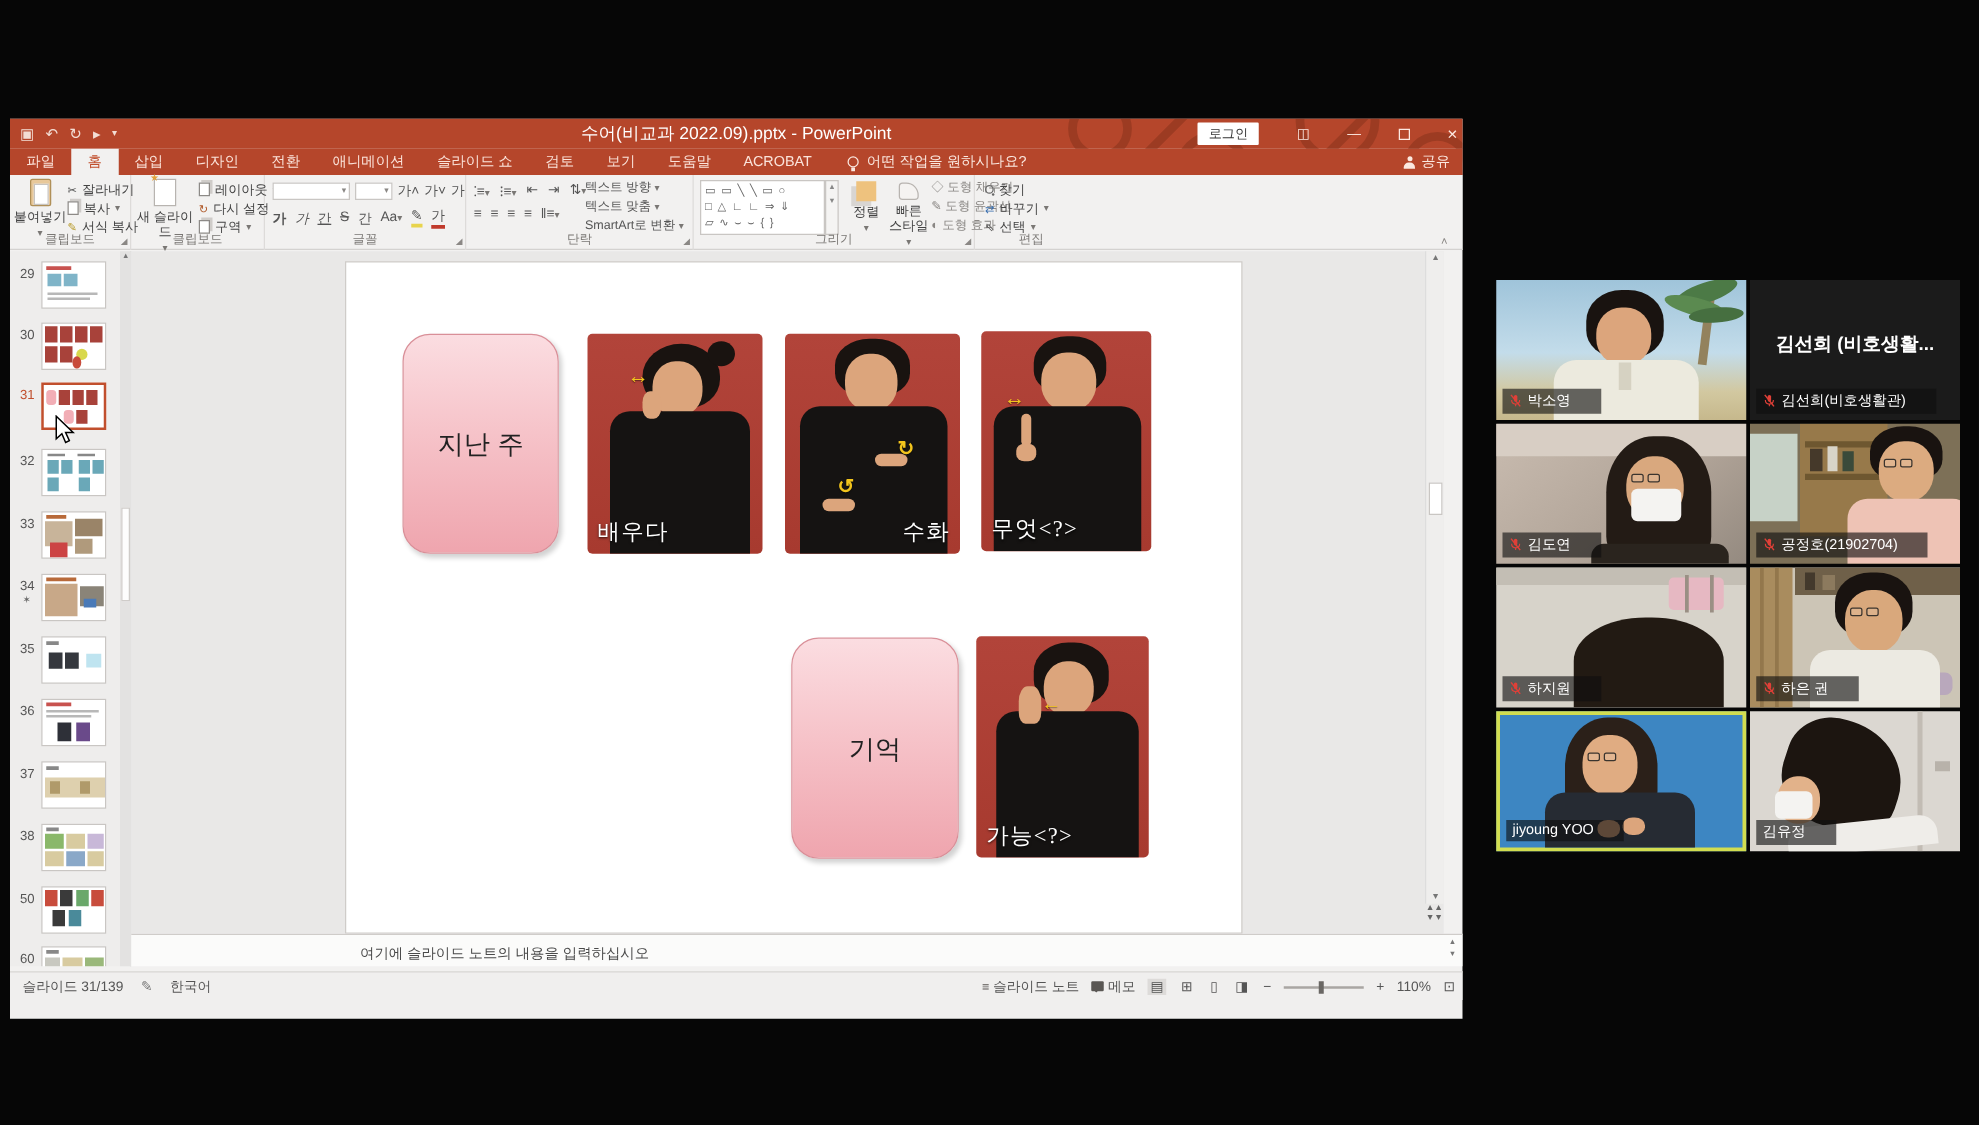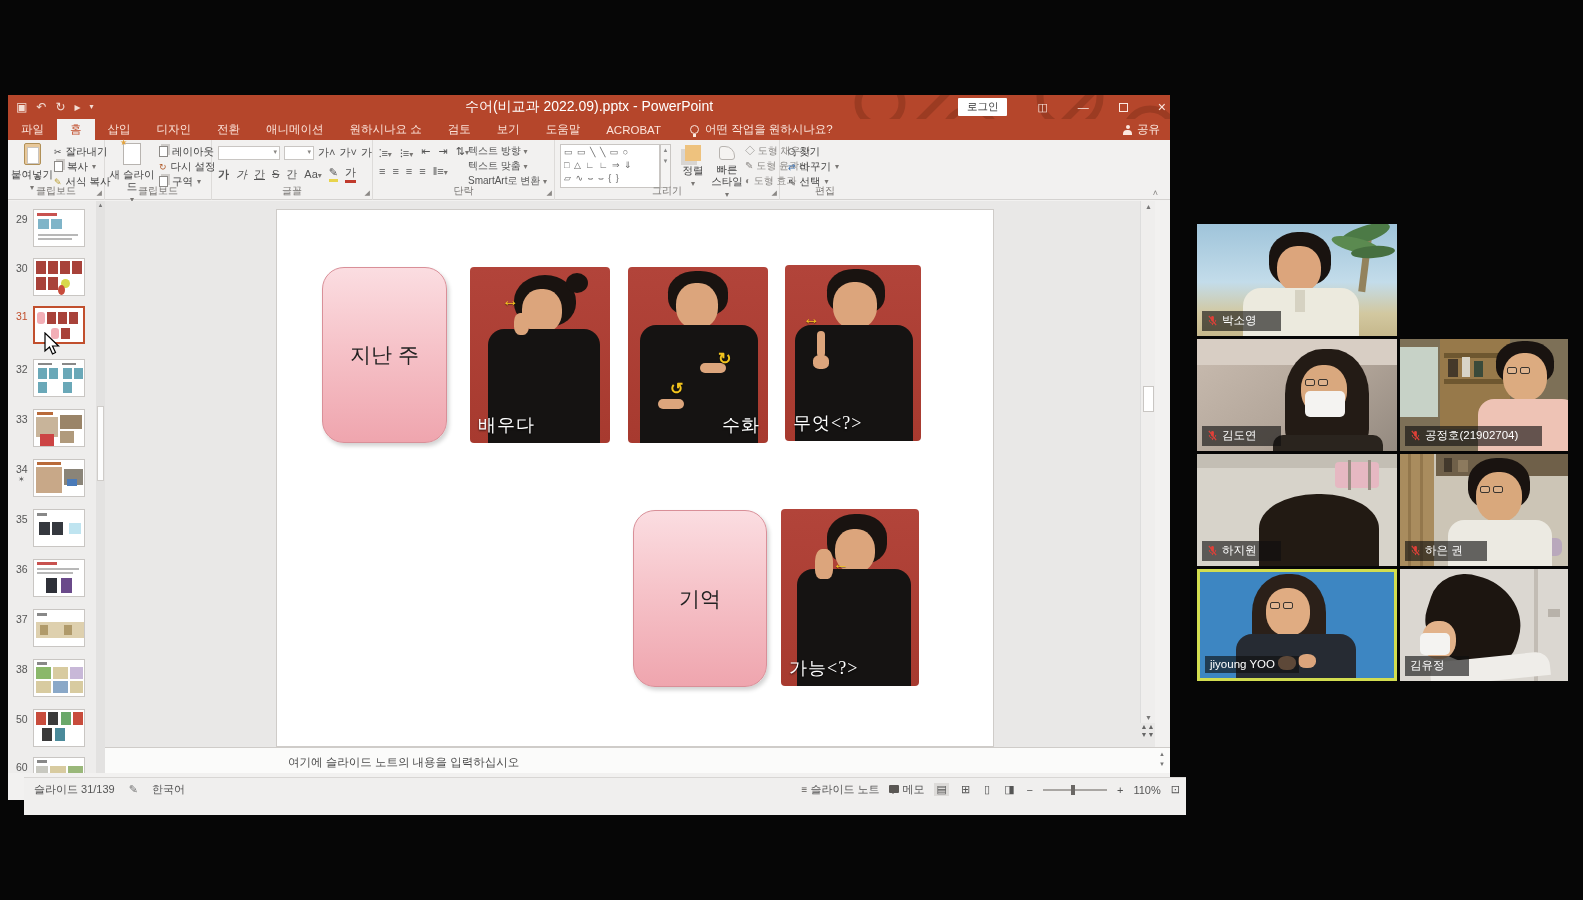--- a/index.html
+++ b/index.html
@@ -84,21 +84,21 @@
   .vscroll .arr { position:absolute; left:0; width:15px; text-align:center; font-size:7px; color:#777; }
   .vscroll .vthumb { position:absolute; left:2px; top:185px; width:11px; height:26px; background:#fff; border:1px solid #c9c6c3; }
   .navbtns { position:absolute; right:0; bottom:0; width:15px; height:24px; font-size:7px; color:#666; text-align:center; line-height:1.2; }
 
   
   .notes { position:absolute; left:97px; top:652px; width:1065px; height:26px; background:#fbfbfa; border-top:1px solid #cfccc9; }
   .notes .ph { position:absolute; left:183px; top:7px; font-size:11.5px; color:#4a4a4a; }
   .notes .nscroll { position:absolute; right:2px; top:2px; width:12px; font-size:6px; color:#777; text-align:center; line-height:1.6; }
 
   
-  .statusbar { position:absolute; left:16px; top:682px; width:100%; height:38px; background:#f0efee; border-top:1px solid #d8d6d4; font-size:11px; color:#555; }
+  .statusbar { position:absolute; left:0; top:682px; width:100%; height:38px; background:#f0efee; border-top:1px solid #d8d6d4; font-size:11px; color:#555; }
   .statusbar .lft { position:absolute; left:10px; top:4px; display:flex; gap:14px; align-items:center; }
   .statusbar .rgt { position:absolute; right:6px; top:4px; display:flex; gap:10px; align-items:center; }
   .vicon { font-size:11px; color:#555; padding:0 2px; }
   .vicon.active { background:#dddbd9; }
   .ztrack { position:relative; width:64px; height:2px; background:#a9a6a3; }
   .zthumb { position:absolute; left:28px; top:-4px; width:4px; height:10px; background:#6a6764; }
   .memo-ic { display:inline-block; width:10px; height:8px; background:#5a5754; border-radius:1px; position:relative; margin-right:3px; }
   .memo-ic:after { content:""; position:absolute; left:2px; bottom:-3px; border:2px solid transparent; border-top-color:#5a5754; }
   .notes-ic { display:inline-block; margin-right:3px; color:#5a5754; font-size:10px; }
 
@@ -152,21 +152,21 @@
       </div>
     </div>
 
     <div class="tabrow">
       <div class="tab">파일</div>
       <div class="tab active">홈</div>
       <div class="tab">삽입</div>
       <div class="tab">디자인</div>
       <div class="tab">전환</div>
       <div class="tab">애니메이션</div>
-      <div class="tab">원하시나요 쇼</div>
+      <div class="tab">슬라이드 쇼</div>
       <div class="tab">검토</div>
       <div class="tab">보기</div>
       <div class="tab">도움말</div>
       <div class="tab">ACROBAT</div>
       <div class="tellme">
         <span class="bulb"></span>
         <span>어떤 작업을 원하시나요?</span>
       </div>
     </div>
     <div class="share-box">
@@ -571,20 +571,32 @@
       <svg class="micsvg" viewBox="0 0 24 24">
           <rect x="9" y="2" width="6" height="12" rx="3" fill="#e04038"></rect>
           <path d="M5 11c0 4 3 7 7 7s7-3 7-7" stroke="#e04038" fill="none" stroke-width="2"></path>
           <line x1="12" y1="18" x2="12" y2="22" stroke="#e04038" stroke-width="2"></line>
           <line x1="4" y1="2" x2="20" y2="22" stroke="#e04038" stroke-width="2.6"></line>
         </svg>
       <span>박소영</span>
     </div>
   </div>
 
+  <div class="tile" style="left:1400px;top:224px;width:168px;height:112px;background:#1b1b1b;">
+    <div class="ctr-name">김선희 (비호생활...</div>
+    <div class="vname">
+      <svg class="micsvg" viewBox="0 0 24 24">
+          <rect x="9" y="2" width="6" height="12" rx="3" fill="#e04038"></rect>
+          <path d="M5 11c0 4 3 7 7 7s7-3 7-7" stroke="#e04038" fill="none" stroke-width="2"></path>
+          <line x1="12" y1="18" x2="12" y2="22" stroke="#e04038" stroke-width="2"></line>
+          <line x1="4" y1="2" x2="20" y2="22" stroke="#e04038" stroke-width="2.6"></line>
+        </svg>
+      <span>김선희(비호생활관)</span>
+    </div>
+  </div>
 
   <div class="tile" style="left:1197px;top:339px;width:200px;height:112px;background:linear-gradient(140deg,#c9bcb0 0%,#b3a69a 55%,#948a80 100%);">
     <div class="abs" style="left:0;top:0;width:200px;height:26px;background:#d8cec4;"></div>
     <div class="fig-hair abs" style="left:88px;top:10px;width:84px;height:100px;border-radius:45% 45% 20% 20%;background:#231b15;"></div>
     <div class="fig-face abs" style="left:104px;top:26px;width:46px;height:50px;background:#d9a87e;"></div>
     <div class="glasses" style="left:108px;top:40px;">
         <i></i>
         <i></i>
       </div>
     <div class="mask" style="left:108px;top:52px;width:40px;height:26px;"></div>

